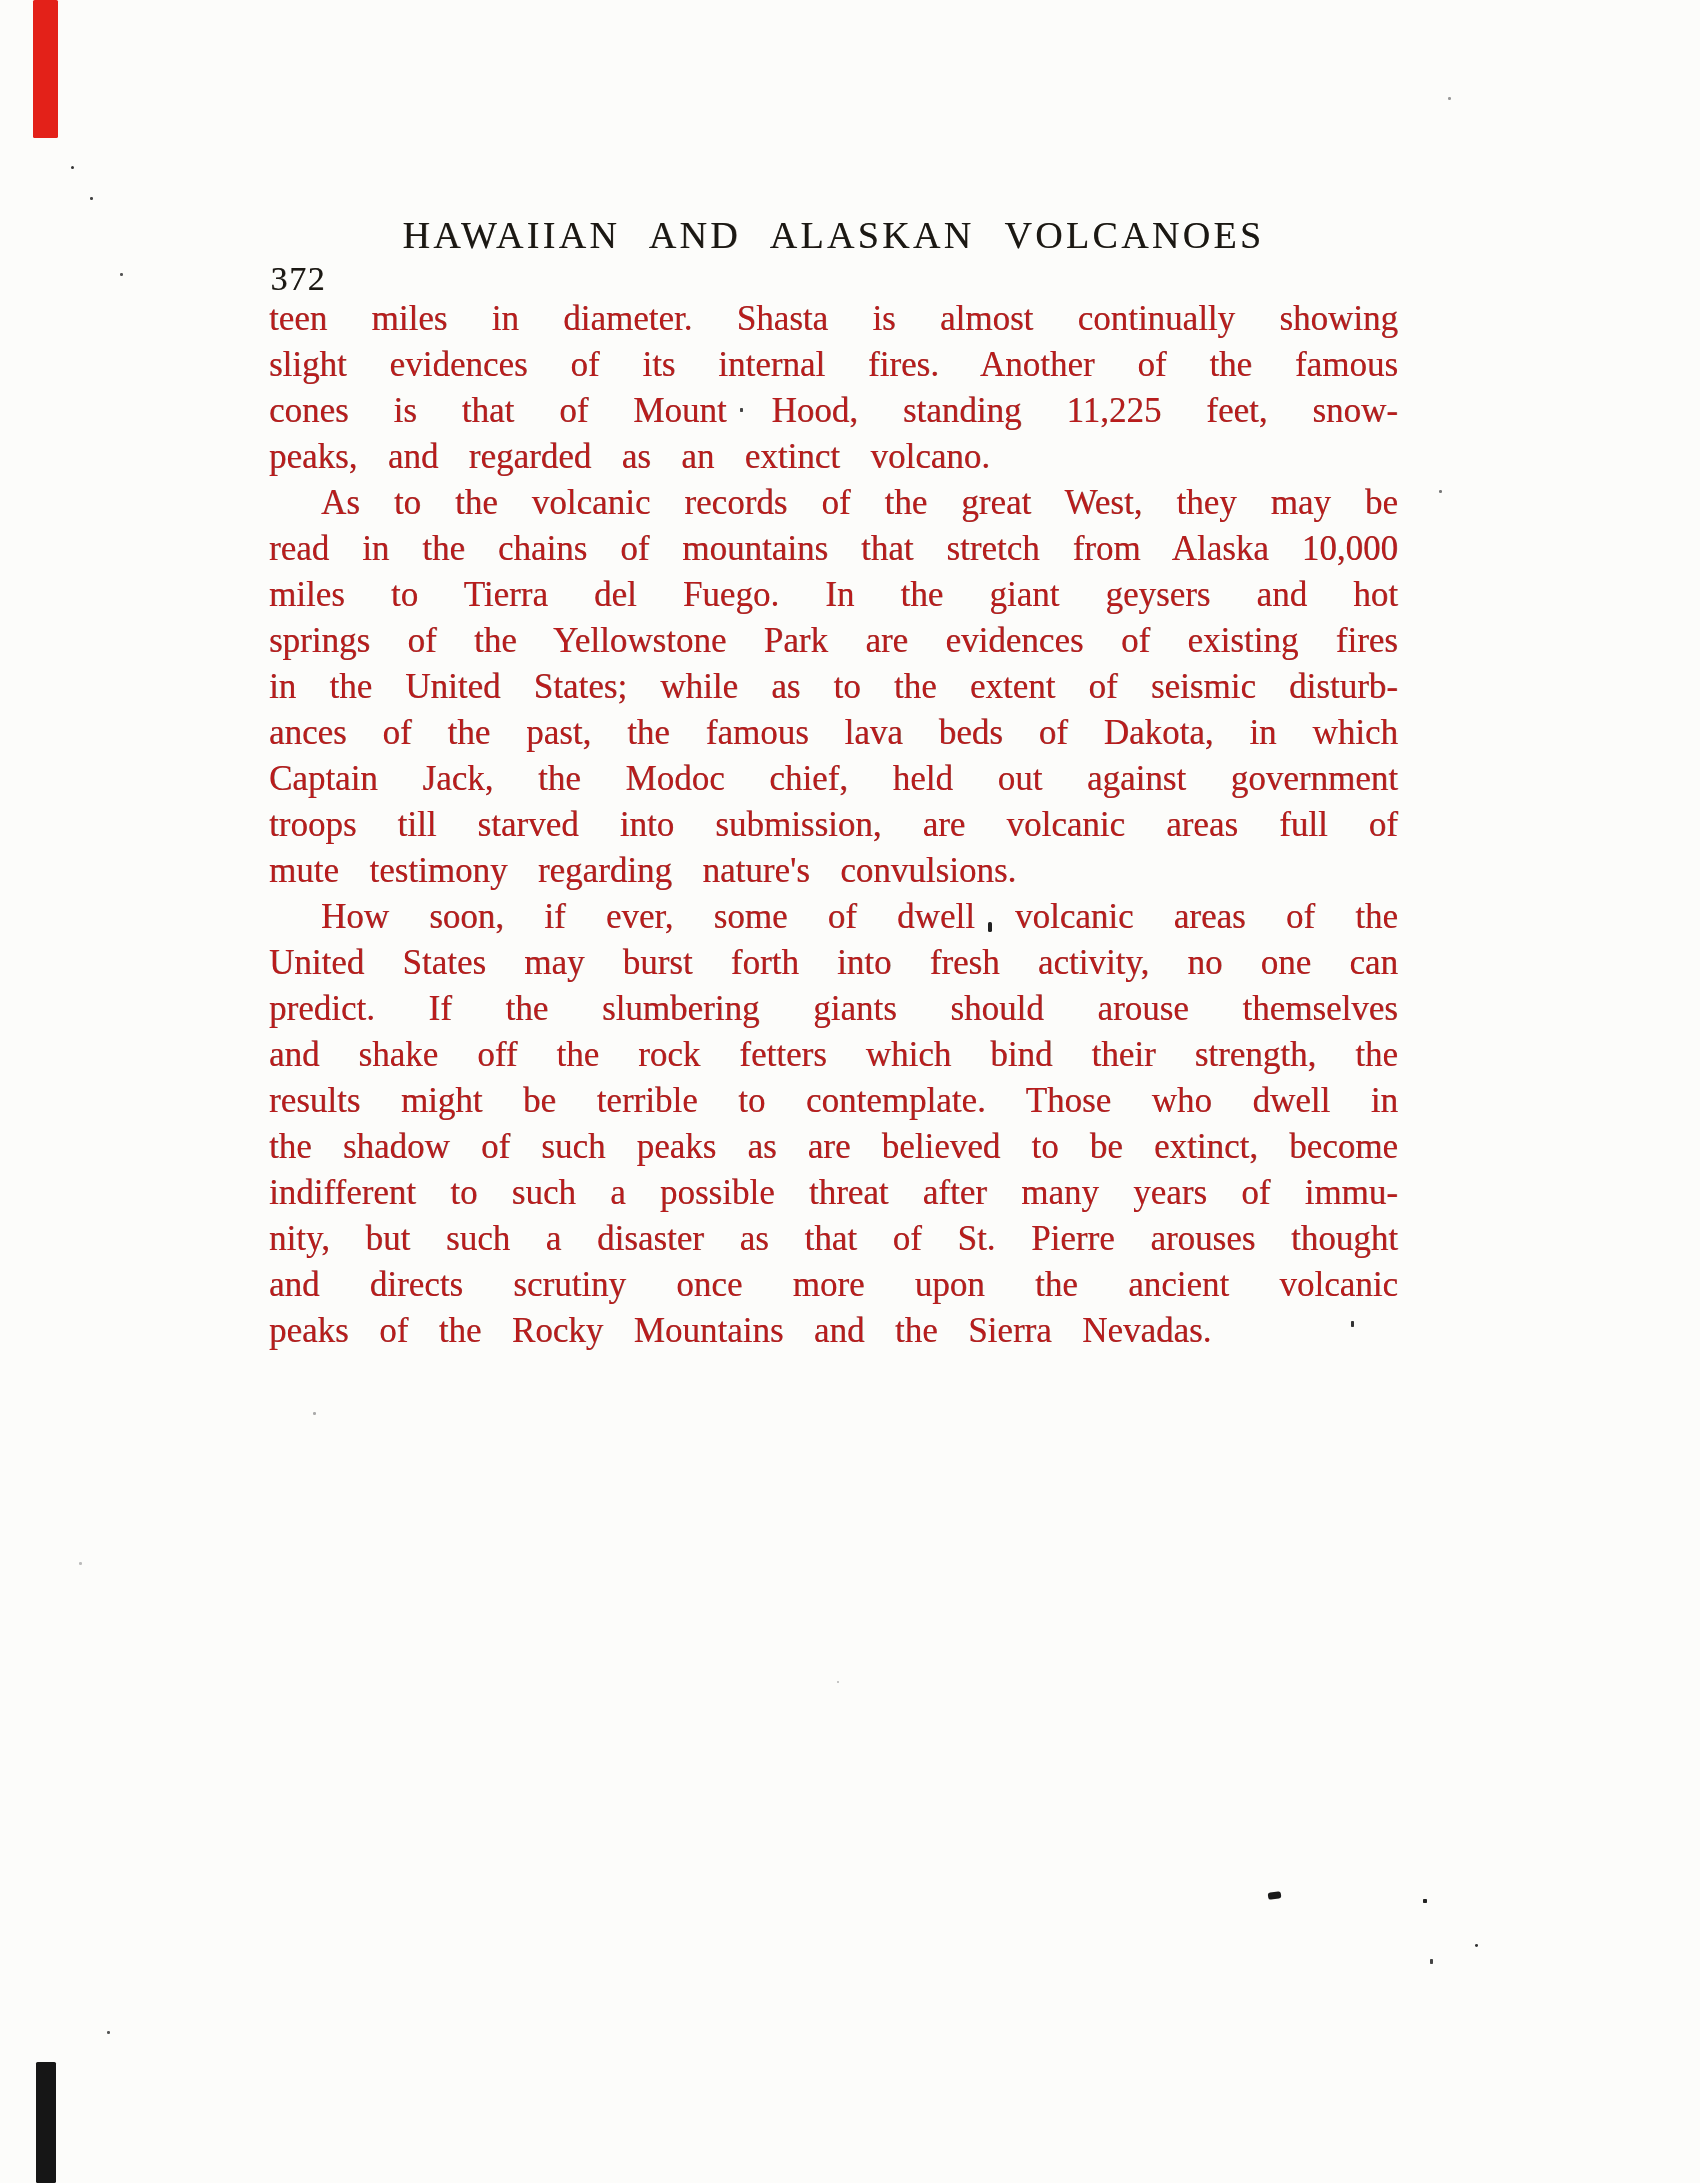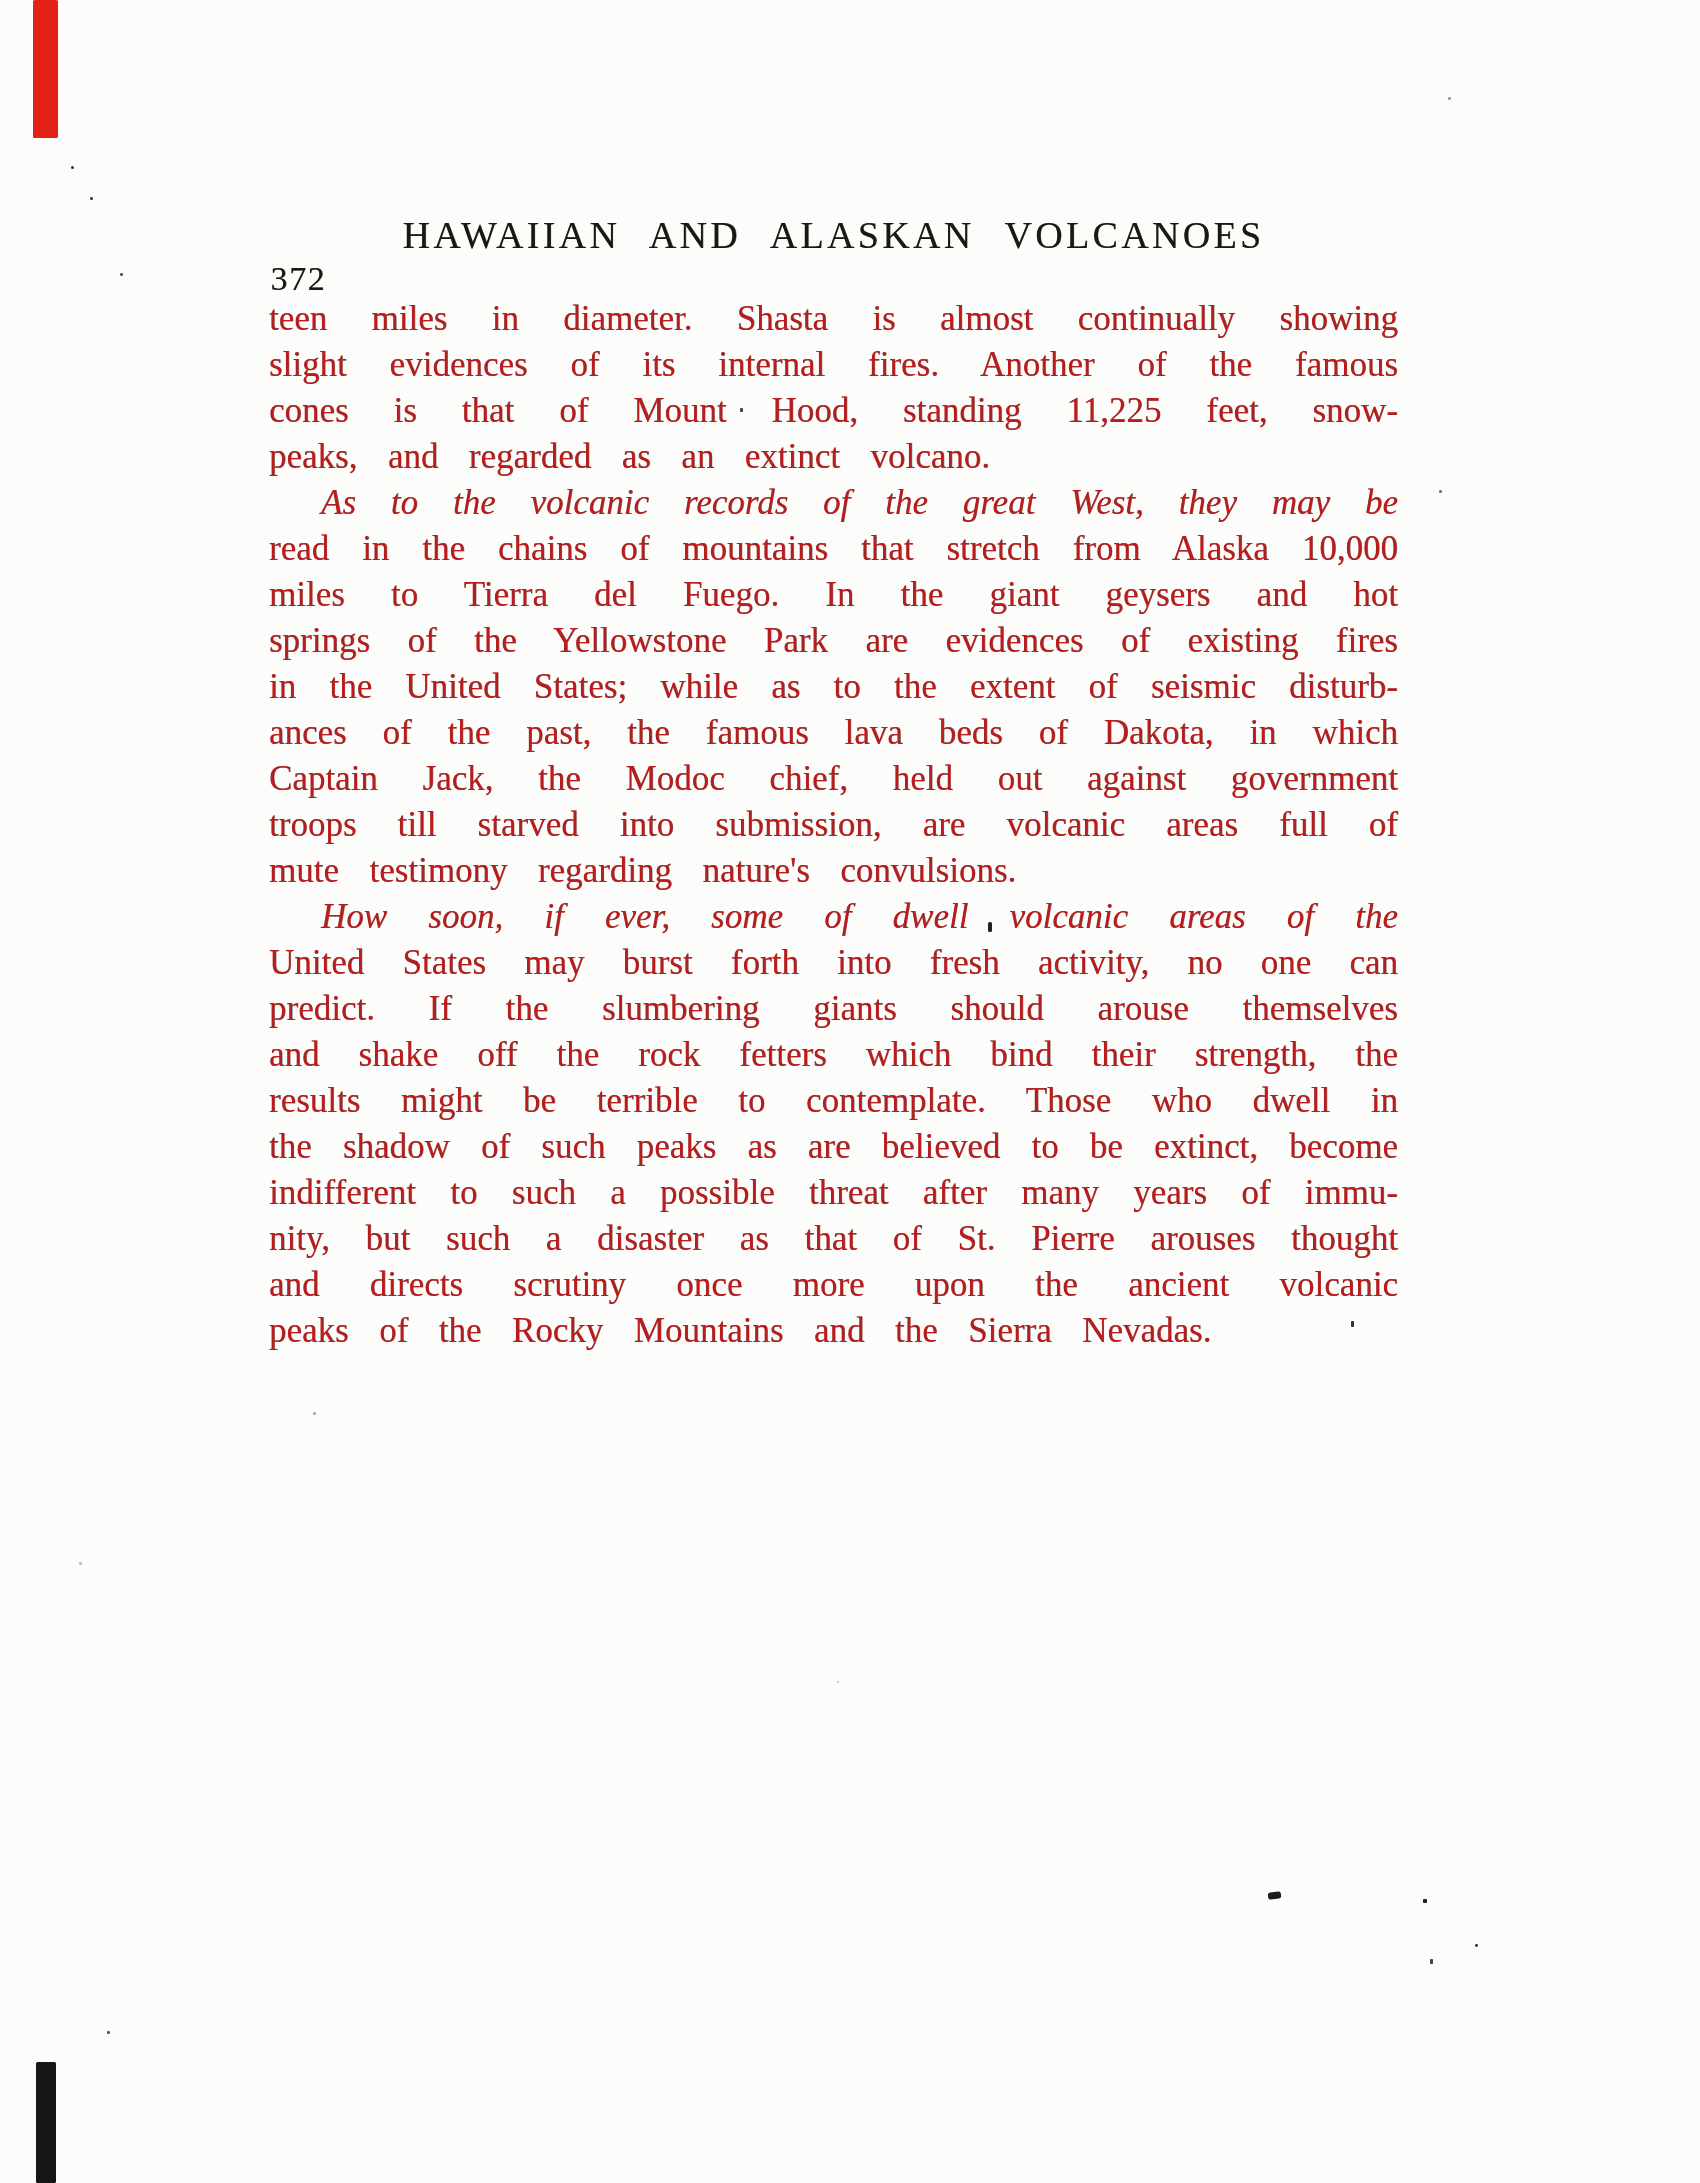--- a/index.html
+++ b/index.html
@@ -47,21 +47,21 @@
     font-size: 35px;
     line-height: 46px;
     color: #b91c1c;
     text-shadow: 0.4px 0.4px 0.5px rgba(22,17,10,0.5);
   }
   .line {
     text-align: justify;
     text-align-last: justify;
     white-space: normal;
   }
-  .line.indent { text-indent: 52px; font-style: italic; }
+  .line.indent { text-indent: 52px; }
   .line.loose {
     text-align-last: left;
     word-spacing: 0.62em;
   }
   
   .stripe {
     position: absolute;
     border-radius: 1.6px;
   }
   .stripe-red  { left: 33px; top: 0;    width: 24.6px; height: 138px; }

